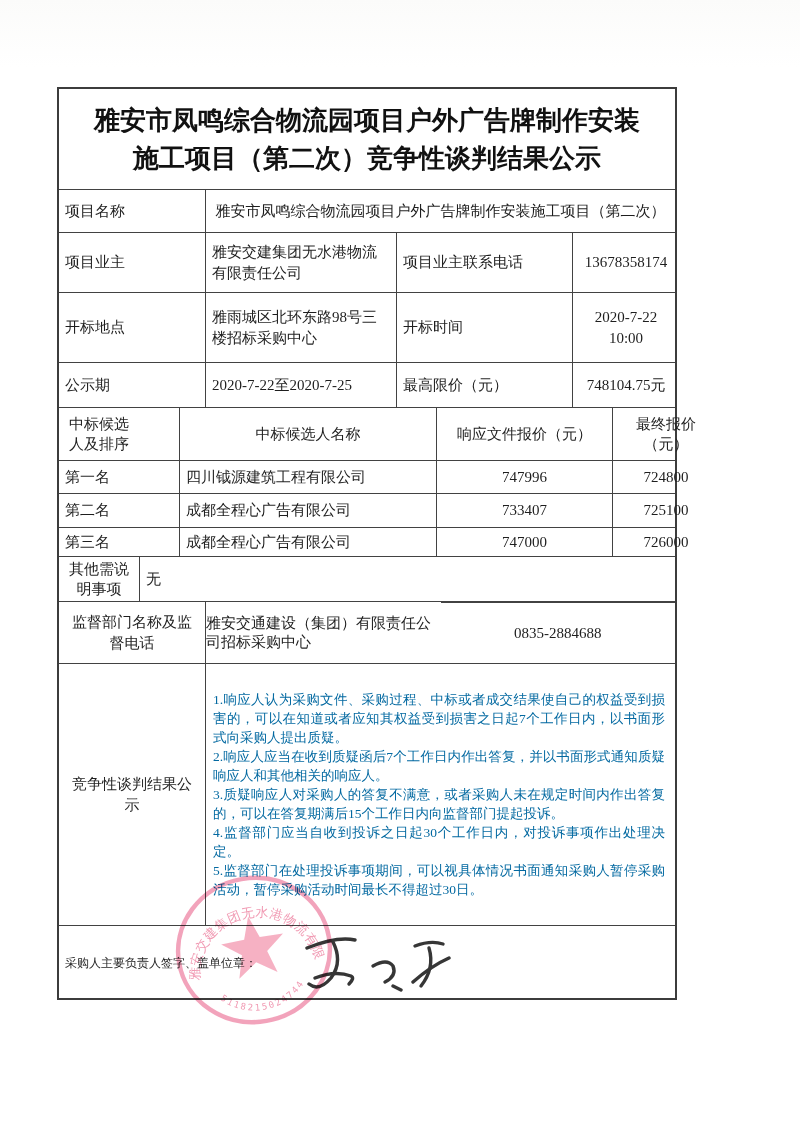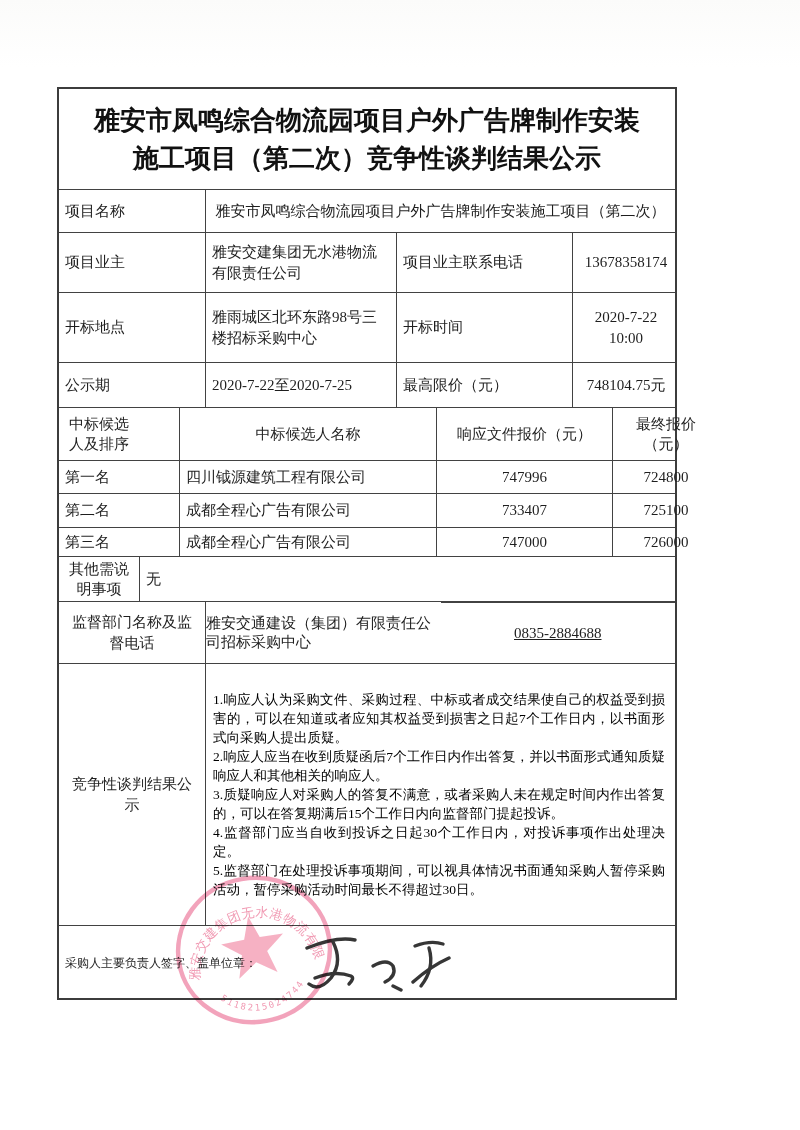--- a/index.html
+++ b/index.html
@@ -41,24 +41,24 @@
   }
   .h43{height:43px;} .h60{height:60px;} .h70{height:70px;} .h45{height:45px;}
   .h53{height:53px;} .h33{height:33px;} .h34{height:34px;} .h29{height:29px;}
   .h62{height:62px;} .h262{height:262px;} .h75{height:75px;}
   .w146{width:146px;flex:0 0 146px;} .w80{width:80px;flex:0 0 80px;}
   .w191{width:191px;flex:0 0 191px;} .w176{width:176px;flex:0 0 176px;}
   .w107{width:107px;flex:0 0 107px;} .w257{width:257px;flex:0 0 257px;margin-left:40px;}
   .grow{flex:1 1 auto;}
   .stackwrap{flex:1 1 auto; display:flex; border-left:1.5px solid #424242;}
   .substack{flex:1 1 50%; display:flex; align-items:center; justify-content:center; font-size:15px;}
-  .substack + .substack{ border-top:1.5px solid #424242;text-decoration:underline; }
+  .substack + .substack{ border-top:1.5px solid #424242; }
   .twoLine{ display:block; text-align:center; align-self:center; }
   .objection-cell{ display:flex; flex-direction:column; justify-content:center; align-items:flex-start; padding:6px 10px 6px 7px;}
-  .objection-cell p{ font-size:13.5px; line-height:19px; text-align:justify; color:#000000;}
+  .objection-cell p{ font-size:13.5px; line-height:19px; text-align:justify; color:#0369a1;}
   .sig-row{ position:relative; }
   .sig-cell{ width:100%; font-size:12px; padding-left:6px; }
   .signature-svg{ position:absolute; left:238px; top:6px; pointer-events:none; }
   .seal-wrap{
     position:absolute; left:113px; top:785px; width:164px; height:156px;
     pointer-events:none; mix-blend-mode:multiply; opacity:.92; z-index:5;
   }
   .seal-wrap svg{ display:block; }
 </style>
 </head>

